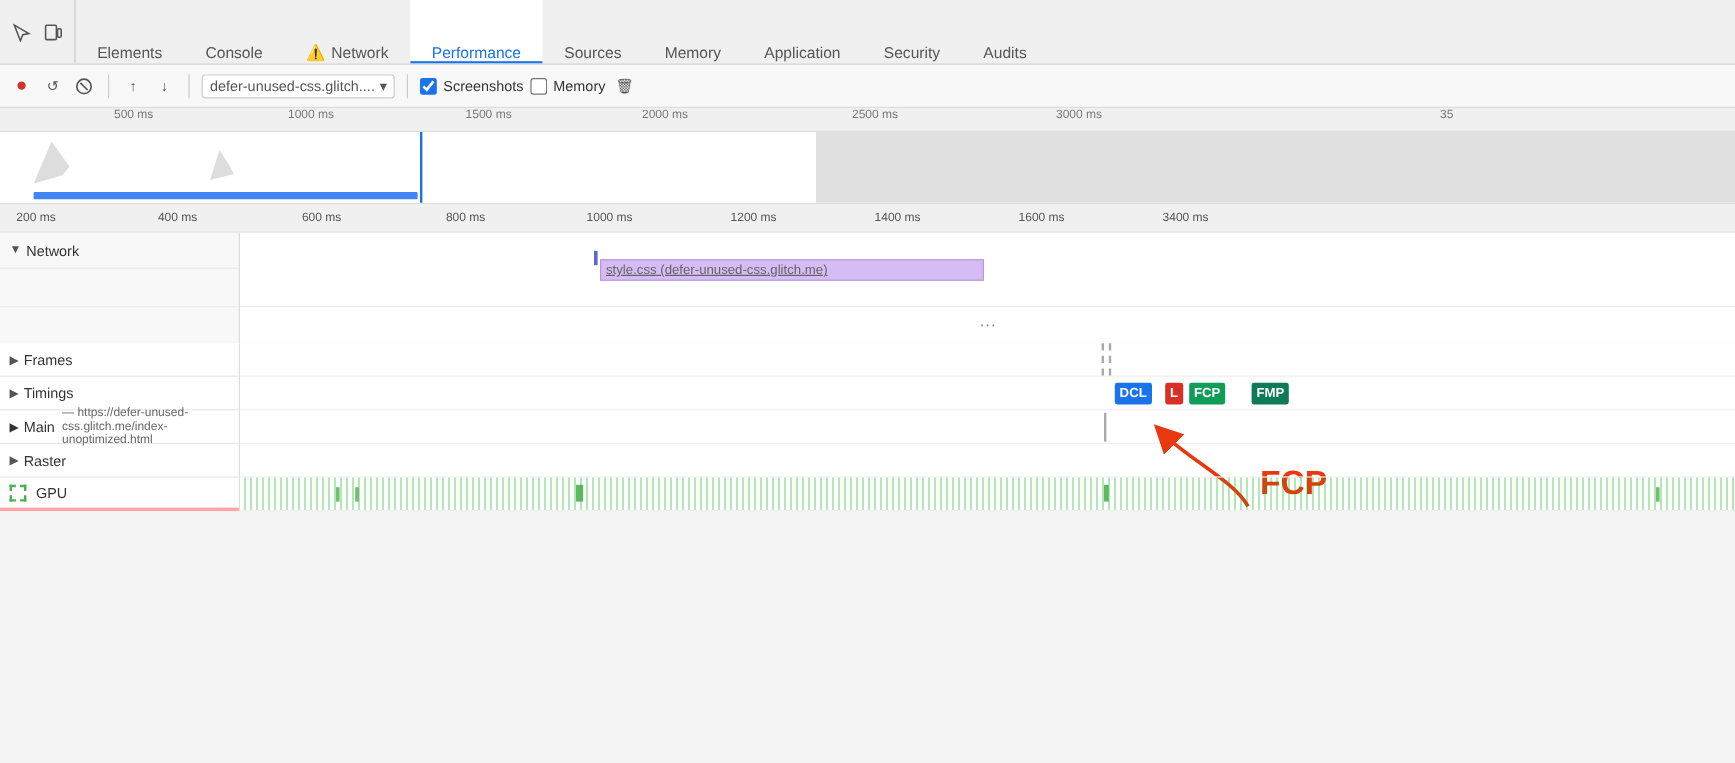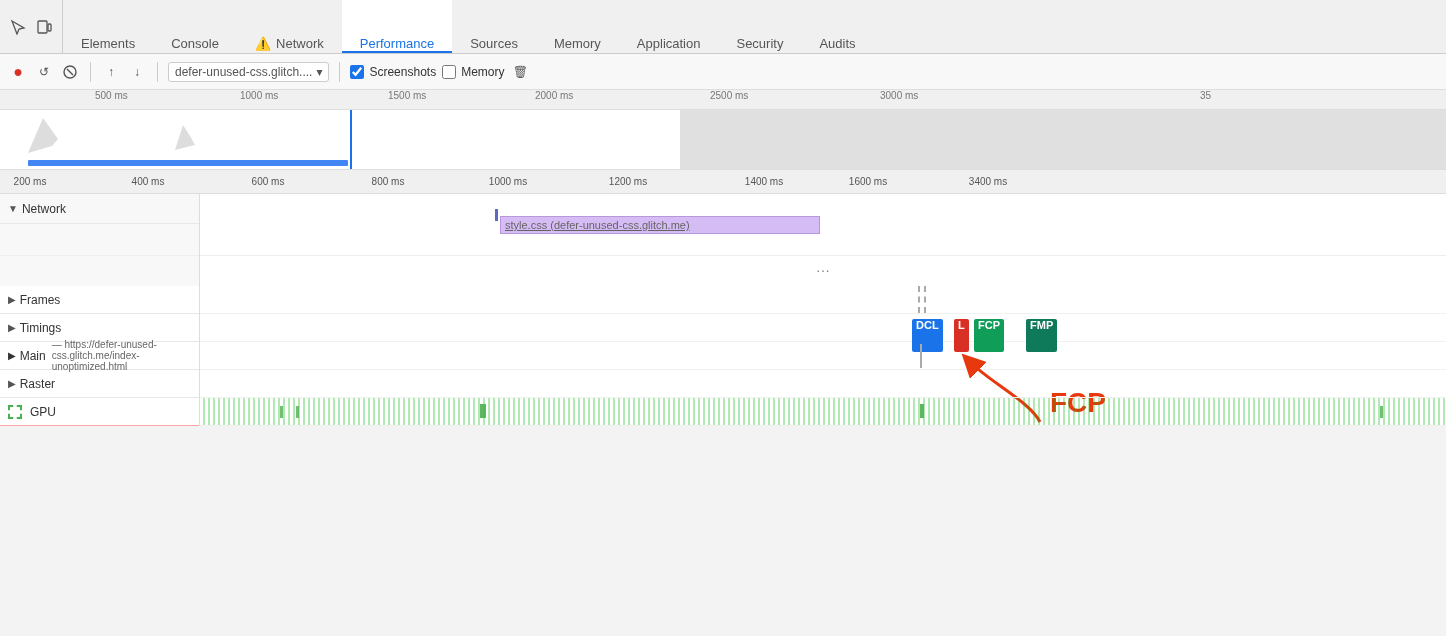--- a/index.html
+++ b/index.html
@@ -246,28 +246,30 @@
     .track-row {
       height: 28px;
       border-bottom: 1px solid #f0f0f0;
       position: relative;
     }
 
     
     .timing-badge {
       position: absolute;
       top: 5px;
-      height: 33px;
-      display: flex;
+      height: 18px;
+      display: flex;
+      align-items: center;
       justify-content: center;
       font-size: 11px;
       font-weight: 700;
       color: #fff;
       padding: 0 4px;
       border-radius: 2px;
+      margin-left: 17px;
     }
     .badge-dcl { background: #1a73e8; }
     .badge-l   { background: #d93025; }
     .badge-fcp { background: #0f9d58; }
     .badge-fmp { background: #0f7a5a; }
 
     
     .gpu-row {
       height: 28px;
       border-bottom: 1px solid #f0f0f0;
@@ -278,21 +280,21 @@
         transparent 3px,
         rgba(0,180,0,0.3) 3px,
         rgba(0,180,0,0.3) 5px
       );
     }
     .gpu-label-row {
       height: 28px;
       display: flex;
       align-items: center;
       padding: 0 8px;
-      border-bottom: 1px solid #fca5a5;
+      border-bottom: 3px solid #fca5a5;
       gap: 4px;
     }
     .gpu-dash-box {
       width: 14px; height: 14px;
       border: 2px dashed #4caf50;
       margin-right: 4px;
     }
 
     
     .dashed-line {
@@ -418,21 +420,21 @@
   </div>
 </div>
 
 <div class="timeline-ruler">
   <span class="ruler-label" style="left:30px">200 ms</span>
   <span class="ruler-label" style="left:148px">400 ms</span>
   <span class="ruler-label" style="left:268px">600 ms</span>
   <span class="ruler-label" style="left:388px">800 ms</span>
   <span class="ruler-label" style="left:508px">1000 ms</span>
   <span class="ruler-label" style="left:628px">1200 ms</span>
-  <span class="ruler-label" style="left:764px">1400 ms</span>
+  <span class="ruler-label" style="left:748px">1400 ms</span>
   <span class="ruler-label" style="left:868px">1600 ms</span>
   <span class="ruler-label" style="left:988px">3400 ms</span>
 </div>
 
 <div style="display:flex; flex-direction:row; position:relative; background:#fff;">
 
   <div class="left-panel">
     <div class="section-header">
       <span class="triangle">▼</span>
       <span>Network</span>

